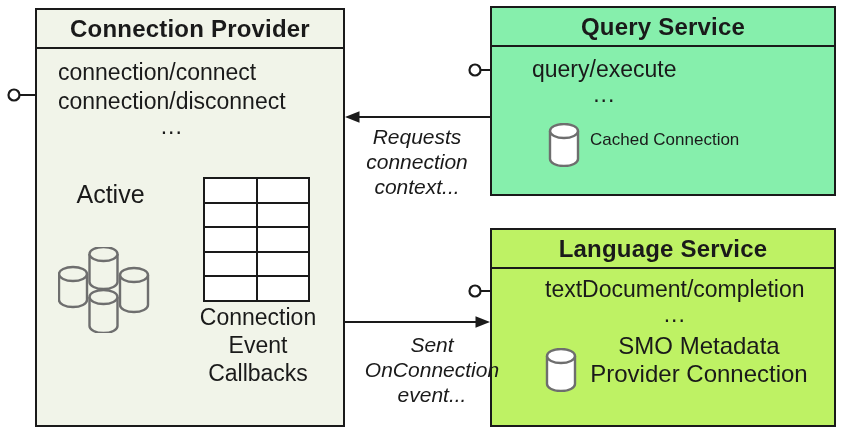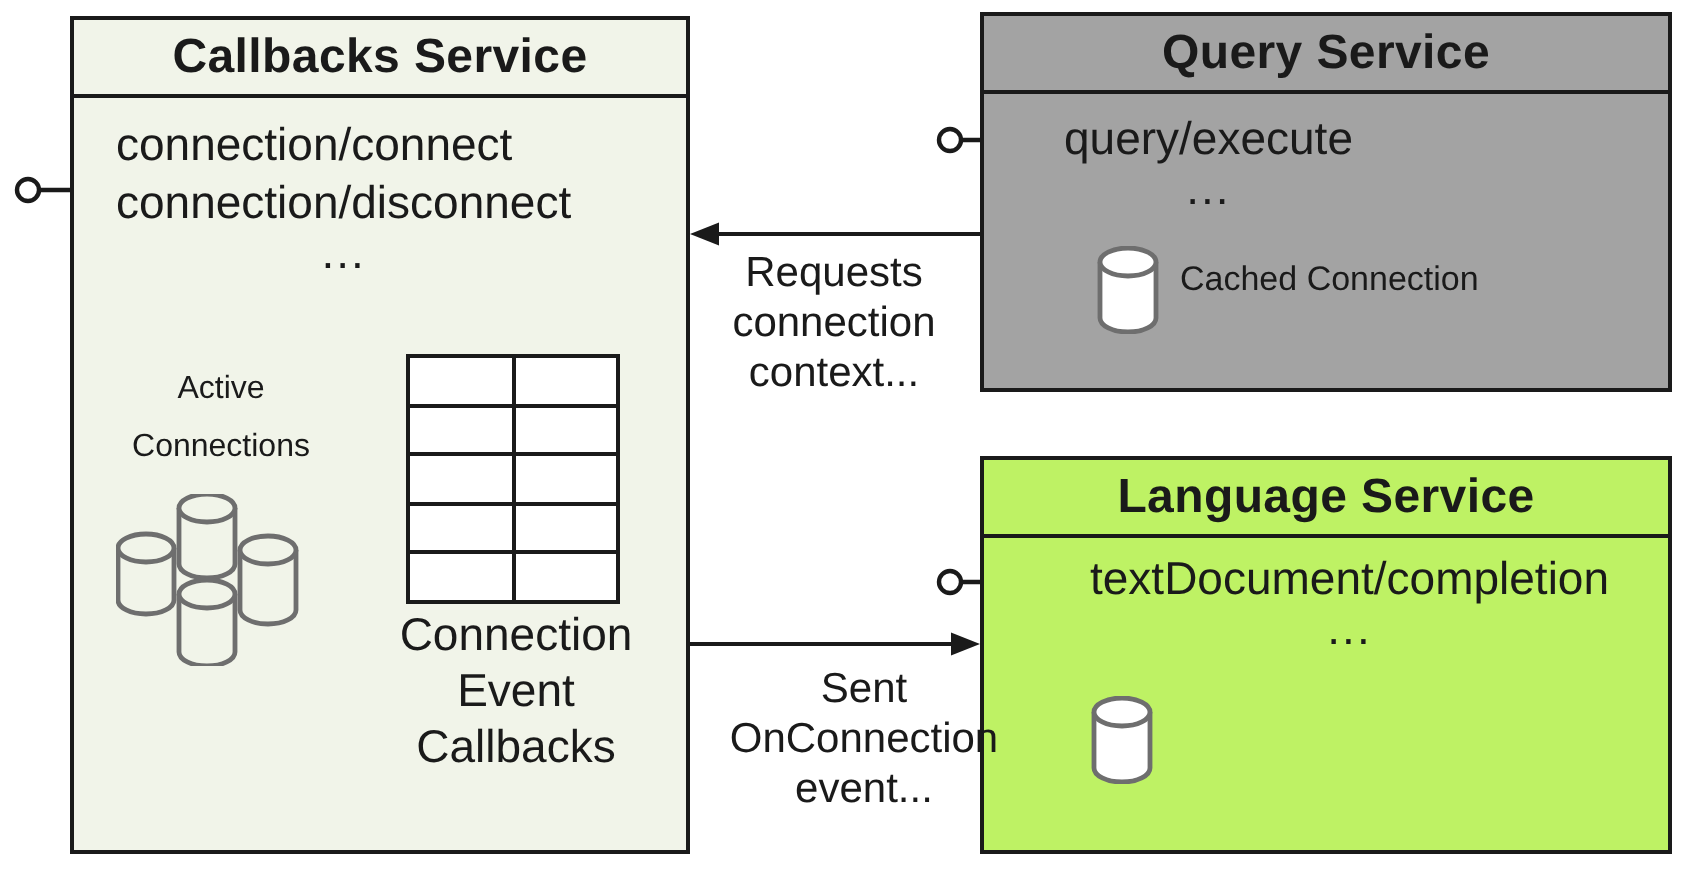--- a/index.html
+++ b/index.html
@@ -8,45 +8,45 @@
     font-family:"Liberation Sans","DejaVu Sans",sans-serif;color:#1a1a1a;
     overflow:hidden;
   }
   .overlay{position:absolute;left:0;top:0;width:846px;height:436px;pointer-events:none;}
   .box{position:absolute;border:2px solid #1a1a1a;box-sizing:border-box;}
   .box-header{
     height:37px;border-bottom:2px solid #1a1a1a;display:flex;align-items:center;
     justify-content:center;font-weight:bold;font-size:24px;letter-spacing:.2px;
   }
   .connection-box{left:35px;top:8px;width:310px;height:419px;background:#f1f4e9;}
-  .query-box{left:490px;top:6px;width:346px;height:190px;background:#a3a3a3;}
+  .query-box{left:490px;top:6px;width:346px;height:190px;background:#86efac;}
   .language-box{left:490px;top:228px;width:346px;height:199px;background:#bef264;}
 
   .methods{position:absolute;font-size:23px;line-height:29px;white-space:nowrap;width:max-content;}
   .methods .dots{text-align:center;line-height:20px;letter-spacing:1px;}
   .connection-box .methods{left:21px;top:48px;}
   .query-box .methods{left:40px;top:47px;}
   .language-box .methods{left:38px;top:45px;margin-left:15px;}
 
-  .active-label{position:absolute;left:6px;top:170px;width:135px;text-align:center;font-size:16px;line-height:29px;}
+  .active-label{position:absolute;left:6px;top:170px;width:135px;text-align:center;font-size:25px;line-height:29px;}
   .cyl-cluster{position:absolute;left:21px;top:237px;}
   .callback-table{
     position:absolute;left:166px;top:167px;width:107px;height:125px;
     background:#1a1a1a;border:2px solid #1a1a1a;box-sizing:border-box;
     display:grid;grid-template-columns:1fr 1fr;grid-template-rows:repeat(5,1fr);gap:2px;
   }
   .callback-table .cell{background:#ffffff;}
   .callbacks-label{position:absolute;left:156px;top:293px;width:130px;text-align:center;font-size:23px;line-height:28px;}
 
   .query-box .db-icon{position:absolute;left:56px;top:115px;}
   .query-box .cached-label{position:absolute;left:98px;top:118px;font-size:17px;line-height:28px;white-space:nowrap;}
   .language-box .db-icon{position:absolute;left:53px;top:118px;}
   .language-box .metadata-label{position:absolute;left:67px;top:102px;width:280px;text-align:center;font-size:24px;line-height:28px;}
 
-  .arrow-label{position:absolute;font-size:21px;line-height:25px;text-align:center;}
+  .arrow-label{position:absolute;font-style:italic;font-size:21px;line-height:25px;text-align:center;}
   .label-requests{left:347px;top:124px;width:140px;}
   .label-sent{left:362px;top:332px;width:140px;}
 </style>
 </head>
 <body>
 
 <div class="canvas">
 
   <svg class="overlay" width="846" height="436" viewBox="0 0 846 436">
     <g stroke="#1a1a1a" stroke-width="2.2" fill="none">
@@ -65,31 +65,30 @@
       <line x1="490" y1="117" x2="357" y2="117" stroke="#1a1a1a" stroke-width="2"></line>
       <polygon points="345,117 359.5,111.2 359.5,122.8" fill="#1a1a1a"></polygon>
     </g>
     <g>
       <line x1="345" y1="322" x2="478" y2="322" stroke="#1a1a1a" stroke-width="2"></line>
       <polygon points="490,322 475.5,316.2 475.5,327.8" fill="#1a1a1a"></polygon>
     </g>
   </svg>
 
   <div class="box connection-box">
-    <div class="box-header">Callbacks Service</div>
+    <div class="box-header">Connection Provider</div>
 
     <div class="methods">
       <div>connection/connect</div>
       <div>connection/disconnect</div>
       <div class="dots">...</div>
     </div>
 
     <div class="active-label">
       <div>Active</div>
-      <div>Connections</div>
     </div>
 
     <svg class="cyl-cluster" width="92" height="86" viewBox="0 0 92 86">
       <g stroke="#6e6e6e" stroke-width="2.4" fill="#f1f4e9">
         <g transform="translate(0,20)">
           <path d="M1,7 L1,33 A14,7 0 0 0 29,33 L29,7"></path>
           <ellipse cx="15" cy="7" rx="14" ry="7"></ellipse>
         </g>
         <g transform="translate(61,21)">
           <path d="M1,7 L1,37 A14,7 0 0 0 29,37 L29,7"></path>
@@ -146,20 +145,24 @@
 
     <div class="methods">
       <div>textDocument/completion</div>
       <div class="dots">...</div>
     </div>
 
     <svg class="db-icon" width="32" height="44" viewBox="0 0 32 44">
       <path d="M2,8 L2,36 A14,7 0 0 0 30,36 L30,8" fill="#ffffff" stroke="#6e6e6e" stroke-width="2.4"></path>
       <ellipse cx="16" cy="8" rx="14" ry="7" fill="#ffffff" stroke="#6e6e6e" stroke-width="2.4"></ellipse>
     </svg>
+    <div class="metadata-label">
+      <div>SMO Metadata</div>
+      <div>Provider Connection</div>
+    </div>
   </div>
 
   <div class="arrow-label label-requests">
     <div>Requests</div>
     <div>connection</div>
     <div>context...</div>
   </div>
   <div class="arrow-label label-sent">
     <div>Sent</div>
     <div>OnConnection</div>

